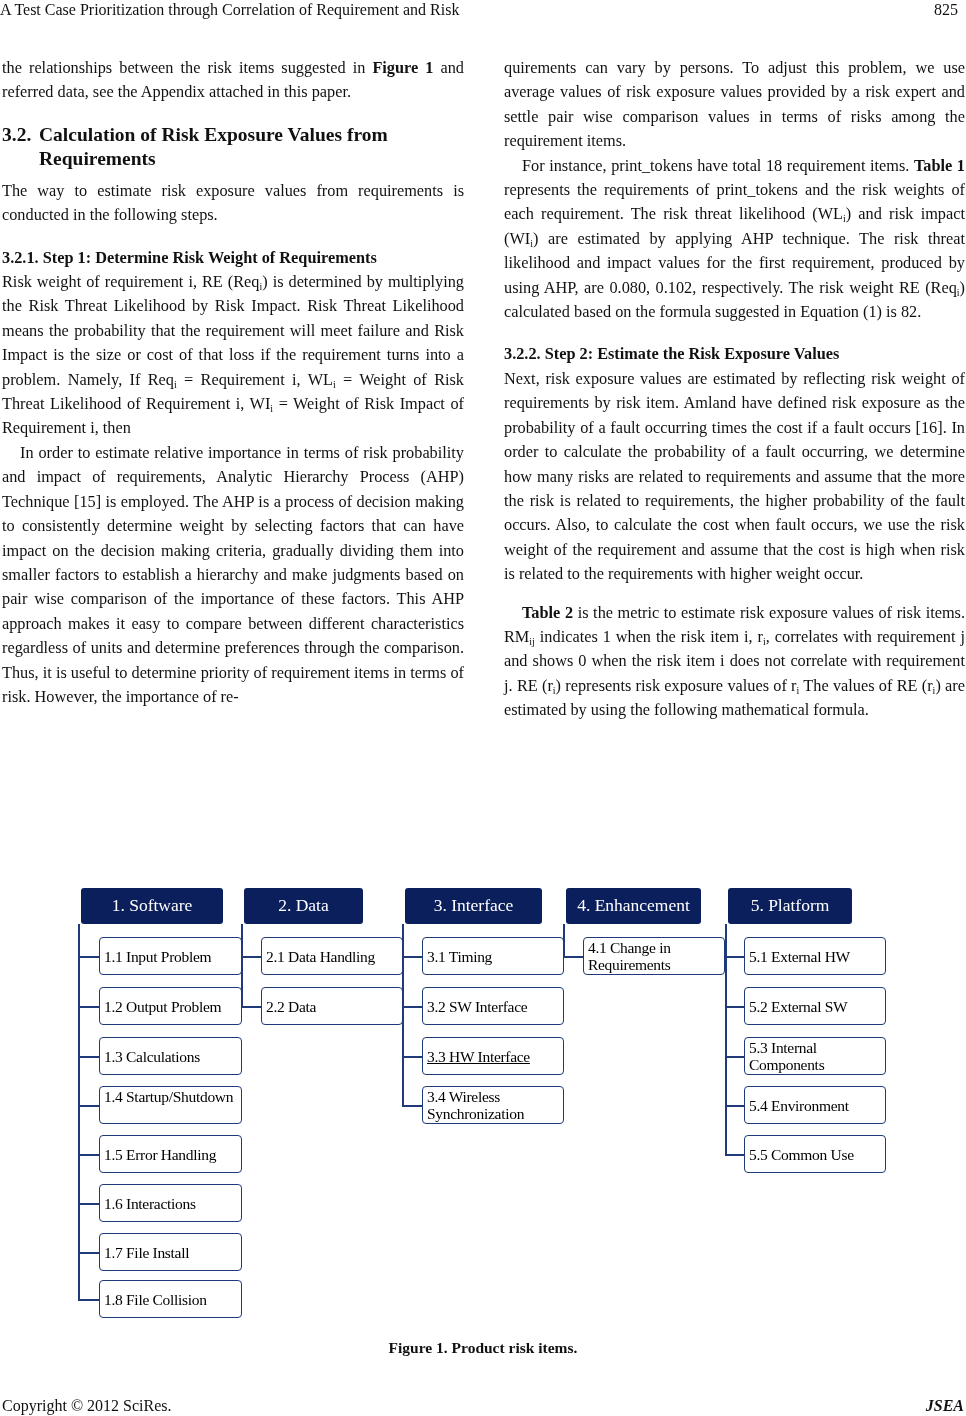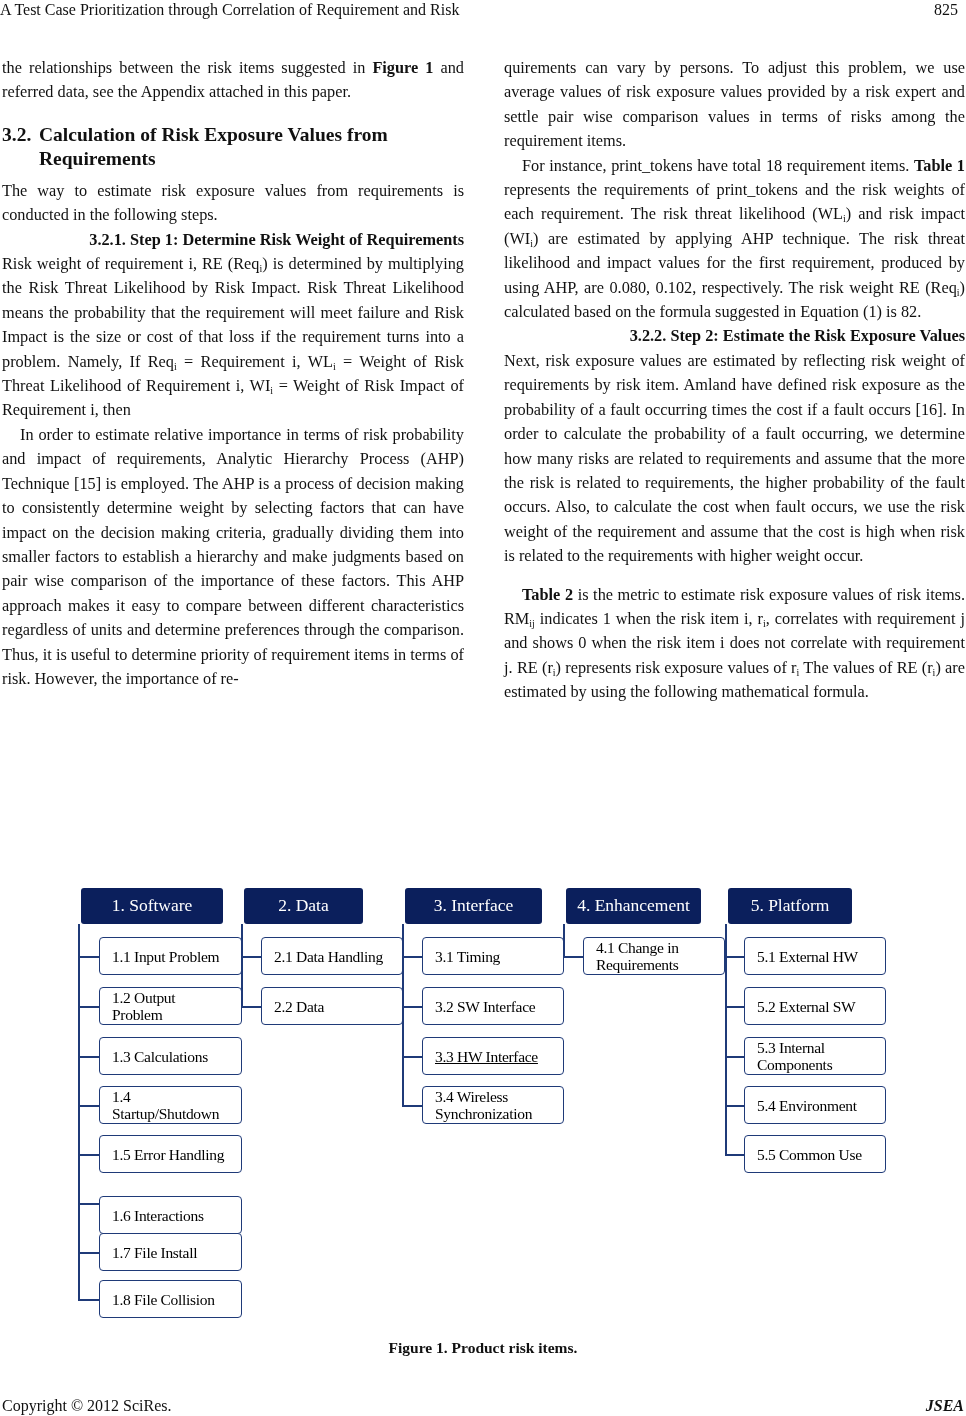--- a/index.html
+++ b/index.html
@@ -9,33 +9,33 @@
   .running-head .title { position: absolute; left: 0; right: 0; top: 1px; text-align: left; }
   .running-head .pageno { position: absolute; right: 8px; top: 1px; }
   .col { position: absolute; top: 56px; font-size: 16.3px; line-height: 24.4px; text-align: justify; }
   .col.left { left: 2px; width: 462px; }
   .col.right { left: 504px; width: 461px; }
   p { margin: 0; }
   .indent { text-indent: 18px; }
   .sec-h { font-weight: bold; font-size: 19.5px; line-height: 24px; margin: 18px 0 8px 0; text-align: left; }
   .sec-h .num { display: inline-block; width: 37px; }
   .sec-h .cont { padding-left: 37px; display: block; }
-  .sub-h { font-weight: bold; text-align: right; }
+  .sub-h { font-weight: bold; margin-top: 18px; text-align: left; }
   sub { font-size: 10px; vertical-align: -3px; line-height: 0; }
   b { font-weight: bold; }
   .equation { display: flex; justify-content: space-between; margin: 10px 0 10px 0; text-align: left; }
   .equation .expr { padding-left: 110px; font-size: 17px; }
   .equation .eqno { padding-right: 2px; }
   .gap { height: 14px; }
   
   .figure { position: absolute; left: 64px; top: 882px; width: 836px; height: 446px; background: #fff; }
   .cat { position: absolute; height: 36px; background: #0b1f5c; color: #fff; border-radius: 3px;
          font-size: 17.5px; text-align: center; line-height: 34px; margin-left: 9px; }
   .item { position: absolute; height: 38px; width: 140px; border: 1.5px solid #1f3a78; border-radius: 4px; background: #fff;
-          font-size: 15.5px; line-height: 17px; padding: 2px 12px; box-sizing: border-box;
+          font-size: 15.5px; line-height: 17px; padding: 2px 4px; box-sizing: border-box;
           display: flex; align-items: center; color: #000; letter-spacing: -0.3px; }
   .item.two { align-items: flex-start; padding-top: 1px; }
   .vline { position: absolute; width: 1.5px; background: #1f3a78; }
   .hline { position: absolute; height: 1.5px; background: #1f3a78; }
   .caption { position: absolute; top: 1339px; left: 0; width: 966px; text-align: center; font-weight: bold; font-size: 15.5px; }
   .footer { position: absolute; top: 1397px; left: 0; width: 966px; font-size: 16px; }
   .footer .copy { position: absolute; left: 2px; }
   .footer .journal { position: absolute; right: 2px; font-weight: bold; font-style: italic; }
 </style>
 </head>
@@ -79,21 +79,21 @@
     <div class="item" style="left: 35px; top: 55px; width: 143px; border-color: rgb(31, 58, 120);">1.1 Input Problem</div>
     <div class="hline" style="left: 14px; top: 124px; width: 21px; background: rgb(31, 58, 120);"></div>
     <div class="item" style="left: 35px; top: 105px; width: 143px; border-color: rgb(31, 58, 120);">1.2 Output Problem</div>
     <div class="hline" style="left: 14px; top: 174px; width: 21px; background: rgb(31, 58, 120);"></div>
     <div class="item" style="left: 35px; top: 155px; width: 143px; border-color: rgb(31, 58, 120);">1.3 Calculations</div>
     <div class="hline" style="left: 14px; top: 223px; width: 21px; background: rgb(31, 58, 120);"></div>
     <div class="item two" style="left: 35px; top: 204px; width: 143px; border-color: rgb(31, 58, 120);">1.4 Startup/Shutdown</div>
     <div class="hline" style="left: 14px; top: 272px; width: 21px; background: rgb(31, 58, 120);"></div>
     <div class="item" style="left: 35px; top: 253px; width: 143px; border-color: rgb(31, 58, 120);">1.5 Error Handling</div>
     <div class="hline" style="left: 14px; top: 321px; width: 21px; background: rgb(31, 58, 120);"></div>
-    <div class="item" style="left: 35px; top: 302px; width: 143px; border-color: rgb(31, 58, 120); margin-top: 12px;">1.6 Interactions</div>
+    <div class="item" style="left: 35px; top: 302px; width: 143px; border-color: rgb(31, 58, 120);">1.6 Interactions</div>
     <div class="hline" style="left: 14px; top: 370px; width: 21px; background: rgb(31, 58, 120);"></div>
     <div class="item" style="left: 35px; top: 351px; width: 143px; border-color: rgb(31, 58, 120);">1.7 File Install</div>
     <div class="hline" style="left: 14px; top: 417px; width: 21px; background: rgb(31, 58, 120);"></div>
     <div class="item" style="left: 35px; top: 398px; width: 143px; border-color: rgb(31, 58, 120);">1.8 File Collision</div>
     <div class="cat" style="left: 171px; top: 6px; width: 119px; background: rgb(11, 31, 92);">2. Data</div>
     <div class="vline" style="left: 177px; top: 42px; height: 82px; background: rgb(31, 58, 120);"></div>
     <div class="hline" style="left: 177px; top: 74px; width: 20px; background: rgb(31, 58, 120);"></div>
     <div class="item" style="left: 197px; top: 55px; width: 142px; border-color: rgb(31, 58, 120);">2.1 Data Handling</div>
     <div class="hline" style="left: 177px; top: 124px; width: 20px; background: rgb(31, 58, 120);"></div>
     <div class="item" style="left: 197px; top: 105px; width: 142px; border-color: rgb(31, 58, 120);">2.2 Data</div>

